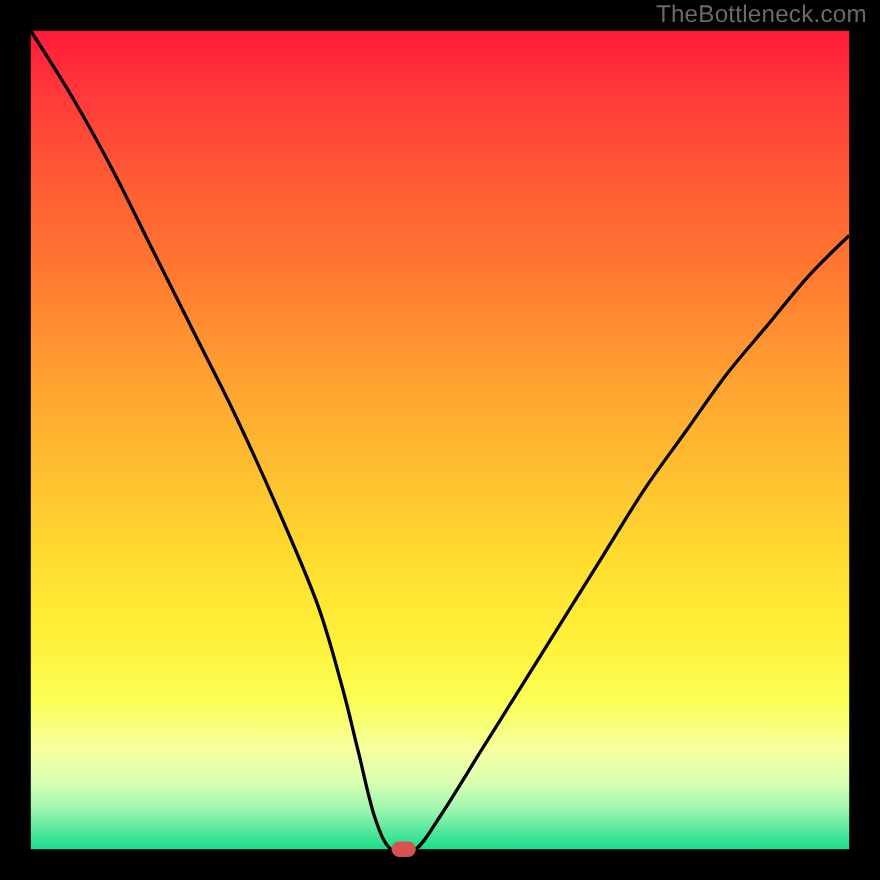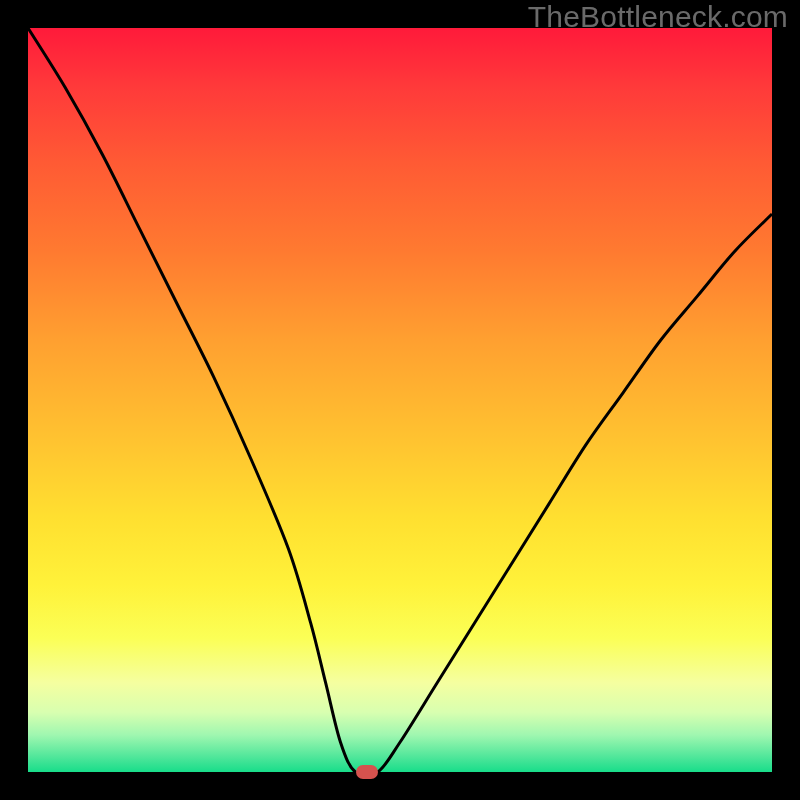--- a/index.html
+++ b/index.html
@@ -41,21 +41,21 @@
       #a0f7b0 95%,
       #4fe69a 98%,
       #18dd8a 100%
     );
   }
   .watermark {
     position: absolute;
     top: 0;
     right: 12px;
     color: #6a6a6a;
-    font-size: 30px;
+    font-size: 22px;
     font-weight: 500;
     letter-spacing: 0.2px;
   }
   .curve {
     position: absolute;
     left: 0;
     top: 0;
     width: 744px;
     height: 744px;
   }

